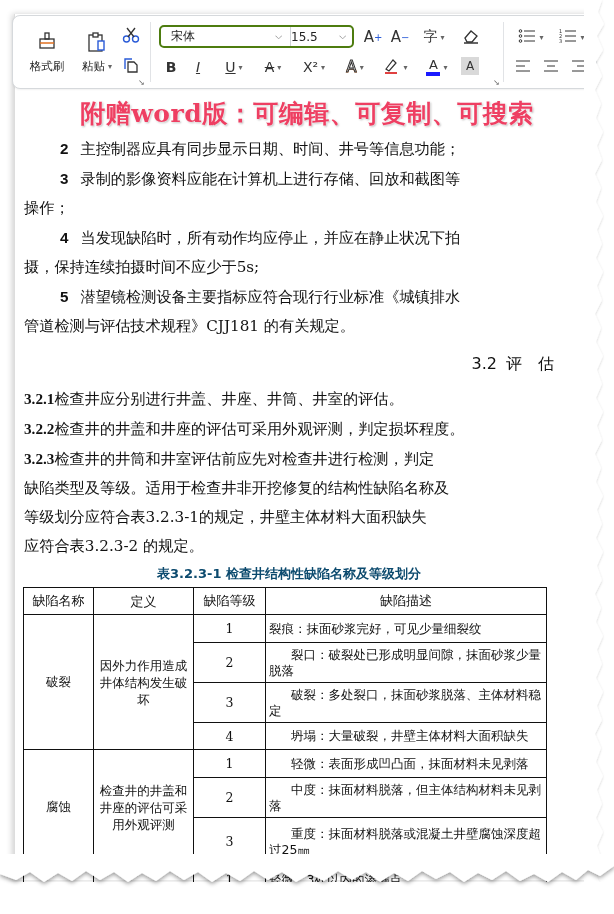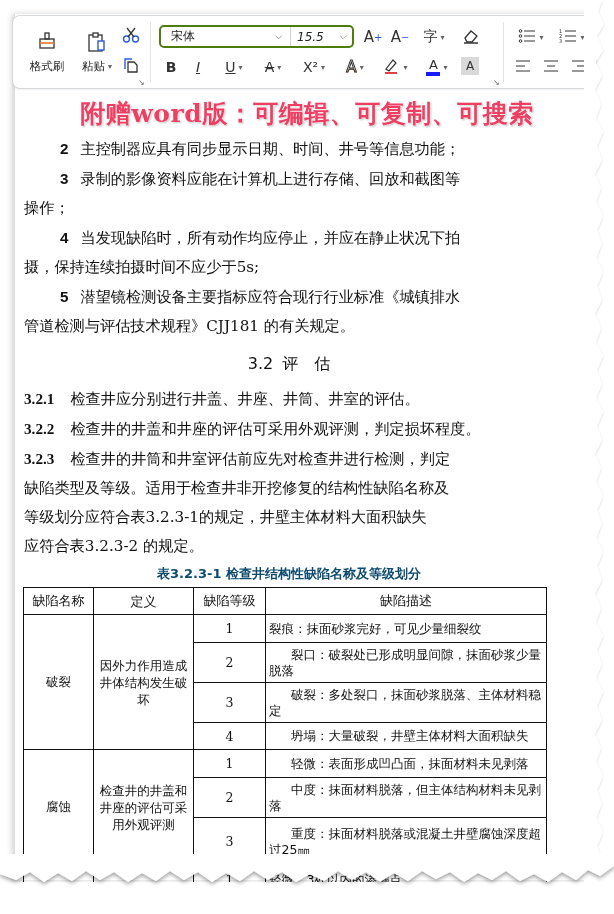--- a/index.html
+++ b/index.html
@@ -38,21 +38,21 @@
     .rb-label { font-size: 11.5px; color: #222; }
     .caret { font-size: 8px; color: #666; margin-left: 3px; }
     .launcher { position: absolute; font-size: 8px; color: #666; }
 
     .font-select {
       position: absolute; left: 146px; top: 9px; width: 195px; height: 23px;
       border: 2px solid #4d7c0f; border-radius: 5px; display: flex; align-items: center;
       font-size: 12px;
     }
     .font-name { flex: 1; padding-left: 10px; color: #222; }
-    .font-size { width: 62px; height: 100%; border-left: 1px solid #cfd3d7; display: flex; align-items: center; padding-left: 6px; color: #222; font-style: italic; }
+    .font-size { width: 62px; height: 100%; border-left: 1px solid #cfd3d7; display: flex; align-items: center; color: #222; }
     .sel-caret { font-size: 9px; color: #777; margin-right: 8px; }
 
     
     .banner {
       position: absolute; left: 0; top: 94px; width: 614px; height: 40px;
       text-align: center; font-family: "DejaVu Serif", serif; font-weight: bold;
       font-size: 25px; color: #ee3f62; letter-spacing: 0.5px;
       text-shadow: 0 0 2px #fff, 0 0 3px #fff, 1px 1px 2px rgba(0,0,0,0.35);
       line-height: 40px;
     }
@@ -60,24 +60,24 @@
     
     .content {
       position: absolute; left: 24px; top: 134px; width: 530px;
       font-family: "DejaVu Serif", serif; font-size: 15.2px; line-height: 29px; color: #111;
     }
     .para { text-indent: 0; }
     .para.indent { padding-left: 36px; }
     .para .num { font-weight: bold; margin-right: 12px; font-family: "Liberation Sans", sans-serif; }
     .wrap { padding-left: 0; }
     .section-title {
-      text-align: center; font-family: "DejaVu Sans", sans-serif; font-size: 16px; margin: 8px 0 6px 0;
+      text-align: right; font-family: "DejaVu Sans", sans-serif; font-size: 16px; margin: 8px 0 6px 0;
     }
     .section-title .num { font-weight: normal; margin-right: 4px; }
-    .clause .cnum { font-weight: bold; margin-right: 16px; font-family: "Liberation Serif", serif; }
+    .clause .cnum { font-weight: bold; margin-right: 0; font-family: "Liberation Serif", serif; }
     .table-caption {
       text-align: center; font-family: "DejaVu Sans", sans-serif; font-weight: bold; font-size: 13px;
       line-height: 22px; margin-top: 2px; color: #0c4a6e;
     }
 
     
     table.defects {
       position: absolute; left: 23px; top: 587px; width: 524px;
       border-collapse: collapse; font-family: "DejaVu Sans", sans-serif; font-size: 12.5px; color: #111;
       table-layout: fixed;

